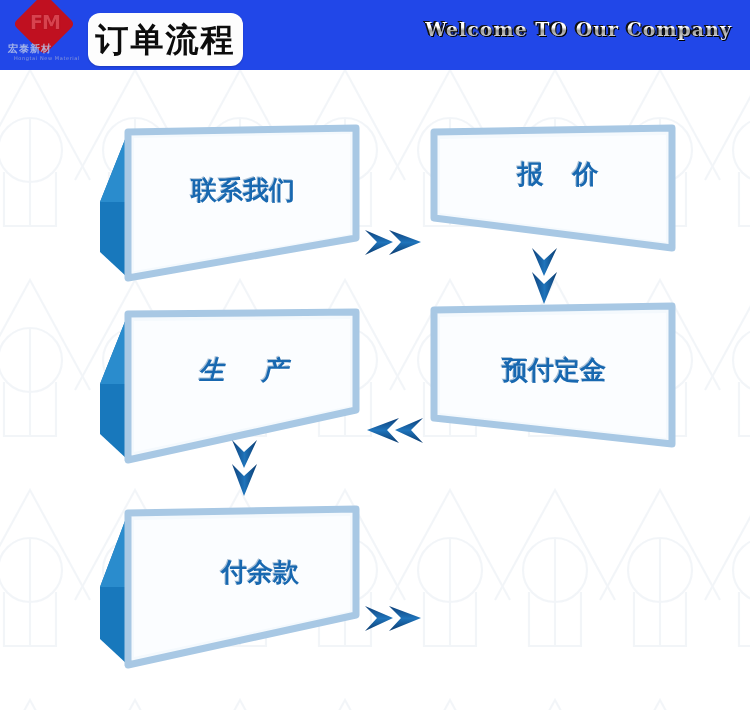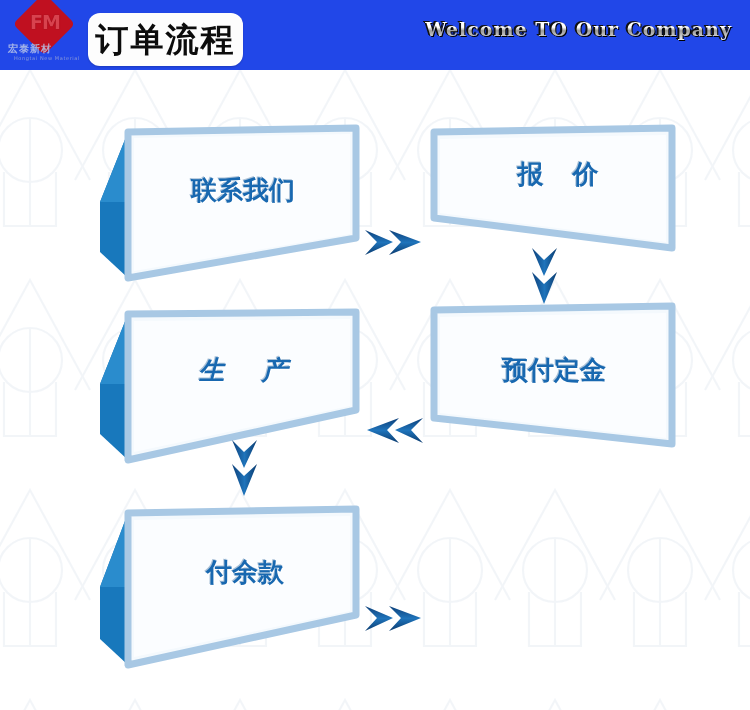--- a/index.html
+++ b/index.html
@@ -235,21 +235,21 @@
       <div class="node-label" style="left:2px; top:-22px;">预付定金</div>
     </div>
 
     <div class="node" style="left:98px; top:425px; width:262px; height:190px;">
       <svg width="262" height="190" viewBox="0 0 262 190">
         <polygon points="2,92 30,18 30,170 2,144" fill="#1878bc"></polygon>
         <polygon points="2,92 30,18 30,92" fill="#2a8ccd"></polygon>
         <polygon points="30,18 258,14 258,120 30,170" fill="#f4f9fd" stroke="#a8c8e4" stroke-width="7" stroke-linejoin="round"></polygon>
         <polygon points="36,25 252,21 252,116 36,162" fill="#fbfdff"></polygon>
       </svg>
-      <div class="node-label" style="left:16px; top:-18px;text-align:right;">付余款</div>
+      <div class="node-label" style="left:31px; top:-18px;text-align:right;">付余款</div>
     </div>
 
 
     <div class="arrow" style="left:363px; top:152px;">
       <svg width="62" height="42" viewBox="0 0 62 42">
         <defs>
           <linearGradient id="agR1" x1="0" y1="0" x2="0" y2="1">
             <stop offset="0%" stop-color="#0d3f78"></stop>
             <stop offset="50%" stop-color="#1f74bb"></stop>
             <stop offset="100%" stop-color="#0a3a6e"></stop>

